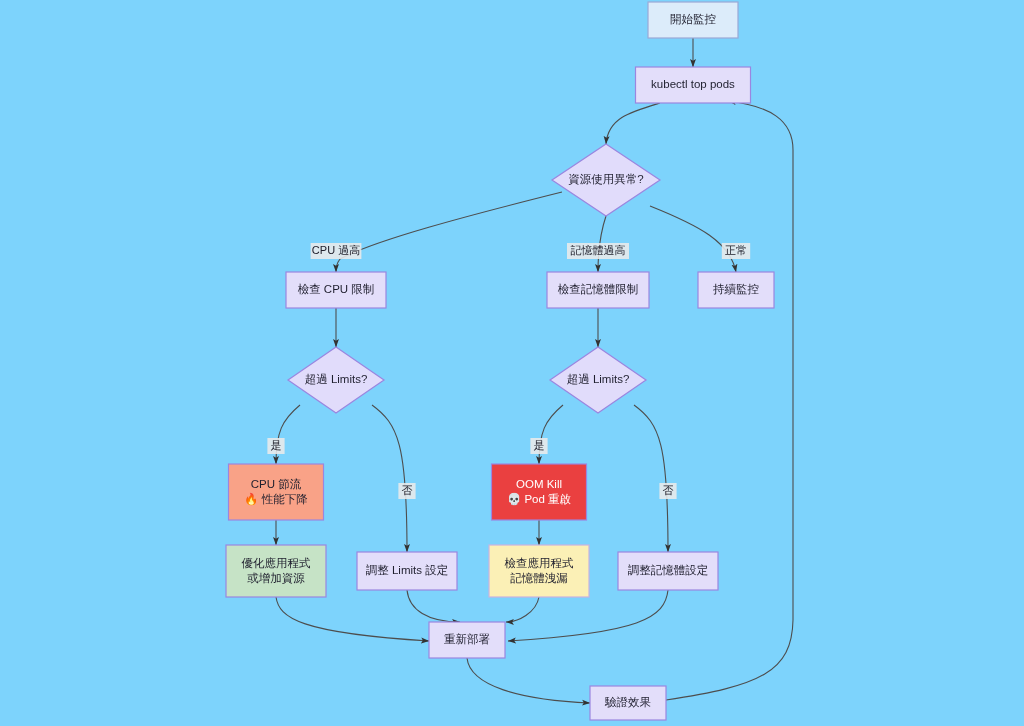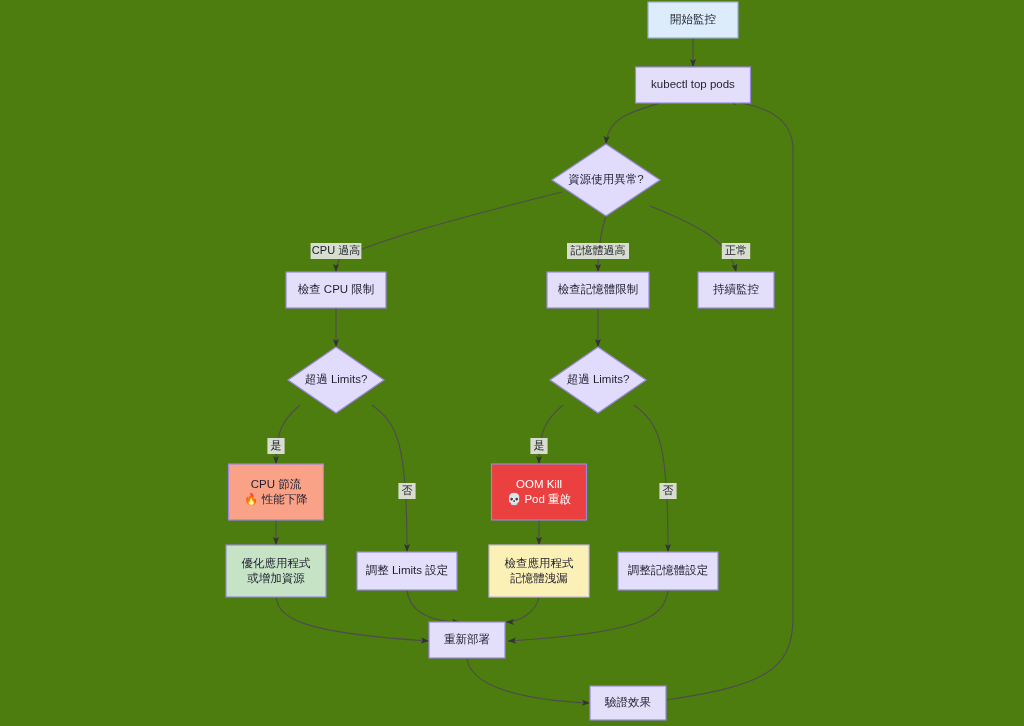--- a/index.html
+++ b/index.html
@@ -10,21 +10,21 @@
   body {
     width: 1024px;
     height: 726px;
     font-family: "Liberation Sans", "DejaVu Sans", sans-serif;
     overflow: hidden;
   }
   #canvas {
     position: relative;
     width: 1024px;
     height: 726px;
-    background: #4d7c0f;
+    background: #7dd3fc;
   }
   svg.flow {
     position: absolute;
     top: 0; left: 0;
     width: 1024px;
     height: 726px;
   }
   .edge-path {
     fill: none;
     stroke: #4d4d4d;

